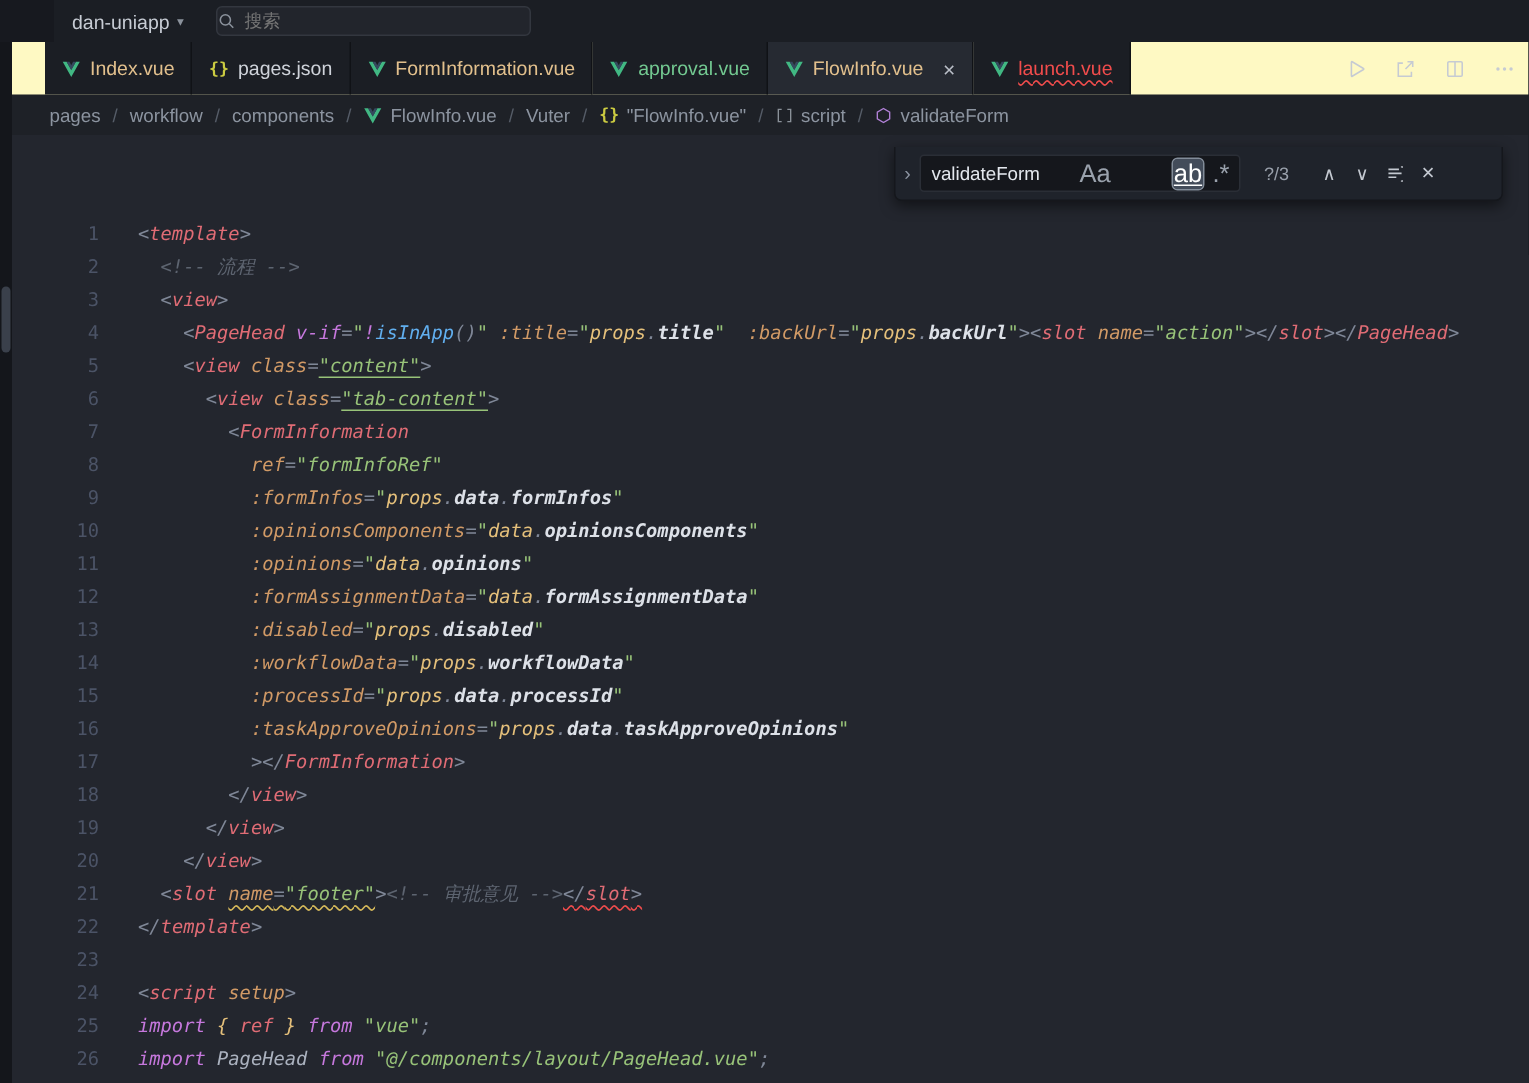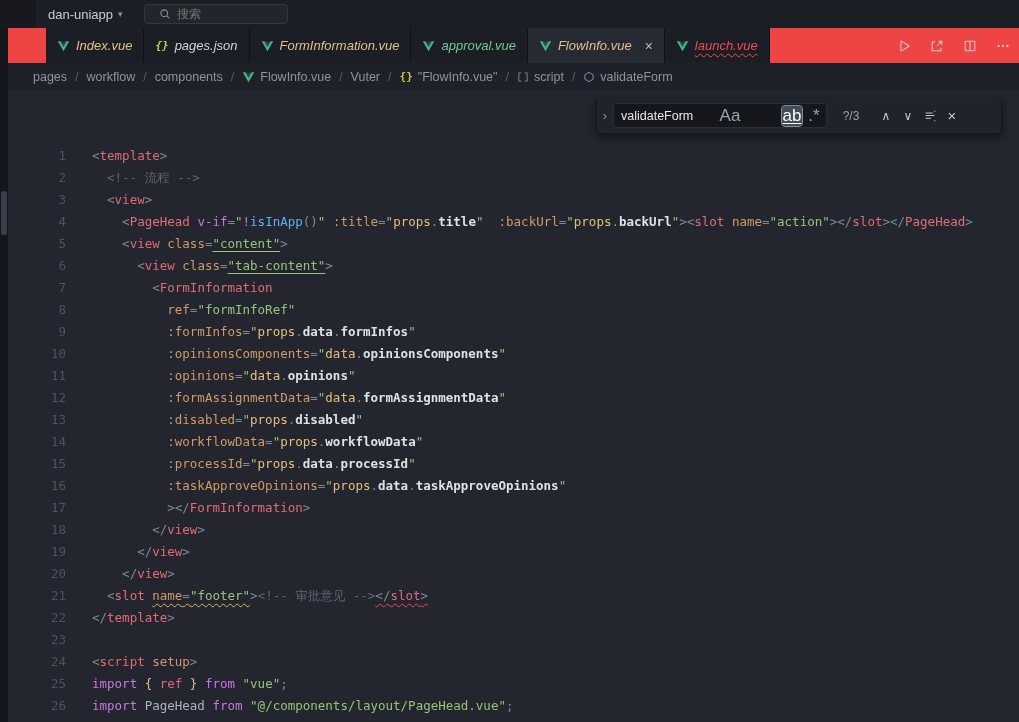--- a/index.html
+++ b/index.html
@@ -3,44 +3,44 @@
 <meta charset="utf-8">
 <style>
   * { box-sizing: border-box; margin: 0; padding: 0; }
   html,body { width:1019px; height:722px; overflow:hidden; }
   body { background:#17191f; font-family:"Liberation Sans", sans-serif; position:relative; }
 
   
   .titlebar { height:28px; background:#1b1e24; display:flex; align-items:center; position:relative;margin-left:36px; }
   .menu-item { color:#c7ccd4; font-size:13px; margin-left:6px; display:flex; align-items:center; gap:5px; padding:2px 6px; }
   .menu-caret { color:#8b929c; font-size:9px; }
-  .title-search { position:absolute; left:108px; top:4px; width:144px; height:20px; background:#22252c;
-    border:1px solid #33373f; border-radius:4px; display:flex; align-items:center; gap:6px; padding-left:14px; }
+  .title-search { position:absolute; left:108px; top:4px; width:210px; height:20px; background:#22252c;
+    border:1px solid #33373f; border-radius:4px; display:flex; align-items:center; gap:6px; padding-left:0; }
   .title-search input { background:transparent; border:none; outline:none; color:#8b929c; font-size:12px; width:120px; font-family:"Liberation Sans",sans-serif;}
 
   
-  .tabbar { height:35px; background:#ef4444; display:flex; align-items:stretch; padding-left:46px; position:relative;font-style:italic; }
+  .tabbar { height:35px; background:#fef9c3; display:flex; align-items:stretch; padding-left:30px; position:relative; }
   .tab { display:flex; align-items:center; gap:6px; padding:0 11px; background:#1b1e24; border-right:1px solid #101216; font-size:13px; cursor:pointer; }
   .tab.active { background:#262a32; }
   .tab .close { color:#b9bec7; margin-left:7px; font-size:14px; line-height:1; }
   .tab-label.squiggle { text-decoration:underline wavy #f14c4c; text-decoration-thickness:1px; text-underline-offset:3px; }
   .tab-actions { position:absolute; right:6px; top:0; height:35px; display:flex; align-items:center; gap:13px; }
   .action-btn { display:flex; align-items:center; justify-content:center; width:20px; height:22px; border-radius:4px; }
 
   
   .breadcrumbs { height:27px; background:#1e2127; display:flex; align-items:center; padding-left:33px; gap:8px; font-size:12.5px; color:#8c94a0; }
   .crumb { display:flex; align-items:center; gap:5px; cursor:pointer; }
   .crumb-sep { color:#565d68; }
 
   
   .editor { position:relative; background:#23262e; height:632px; overflow:hidden; }
   .code { padding-top:55px; font-family:"DejaVu Sans Mono", monospace; font-size:12.5px; line-height:22px; }
   .cline { display:flex; white-space:pre; height:22px; }
   .lnum { width:66px; text-align:right; color:#4b5366; flex:none; }
-  .ltext { margin-left:26px; }
+  .ltext { margin-left:26px;font-style:italic; }
 
   .tk-pun{color:#7f8797} .tk-tag{color:#e06c75} .tk-attr{color:#d19a66} .tk-dir{color:#c678dd}
   .tk-str{color:#98c379} .tk-var{color:#e5c07b} .tk-prop{color:#dde1e8;font-weight:600}
   .tk-cmt{color:#5d6470} .tk-fn{color:#61afef} .tk-kw{color:#c678dd} .tk-red{color:#e06c75} .tk-txt{color:#abb2bf}
   .u  { text-decoration:underline; text-underline-offset:3px; }
   .wy { text-decoration:underline wavy #d7ba5a; text-decoration-thickness:1px; text-underline-offset:3px; }
   .wr { text-decoration:underline wavy #f14c4c; text-decoration-thickness:1px; text-underline-offset:3px; }
 
   
   .find { position:absolute; top:8px; right:17px; width:406px; height:36px; background:#1f232b;

